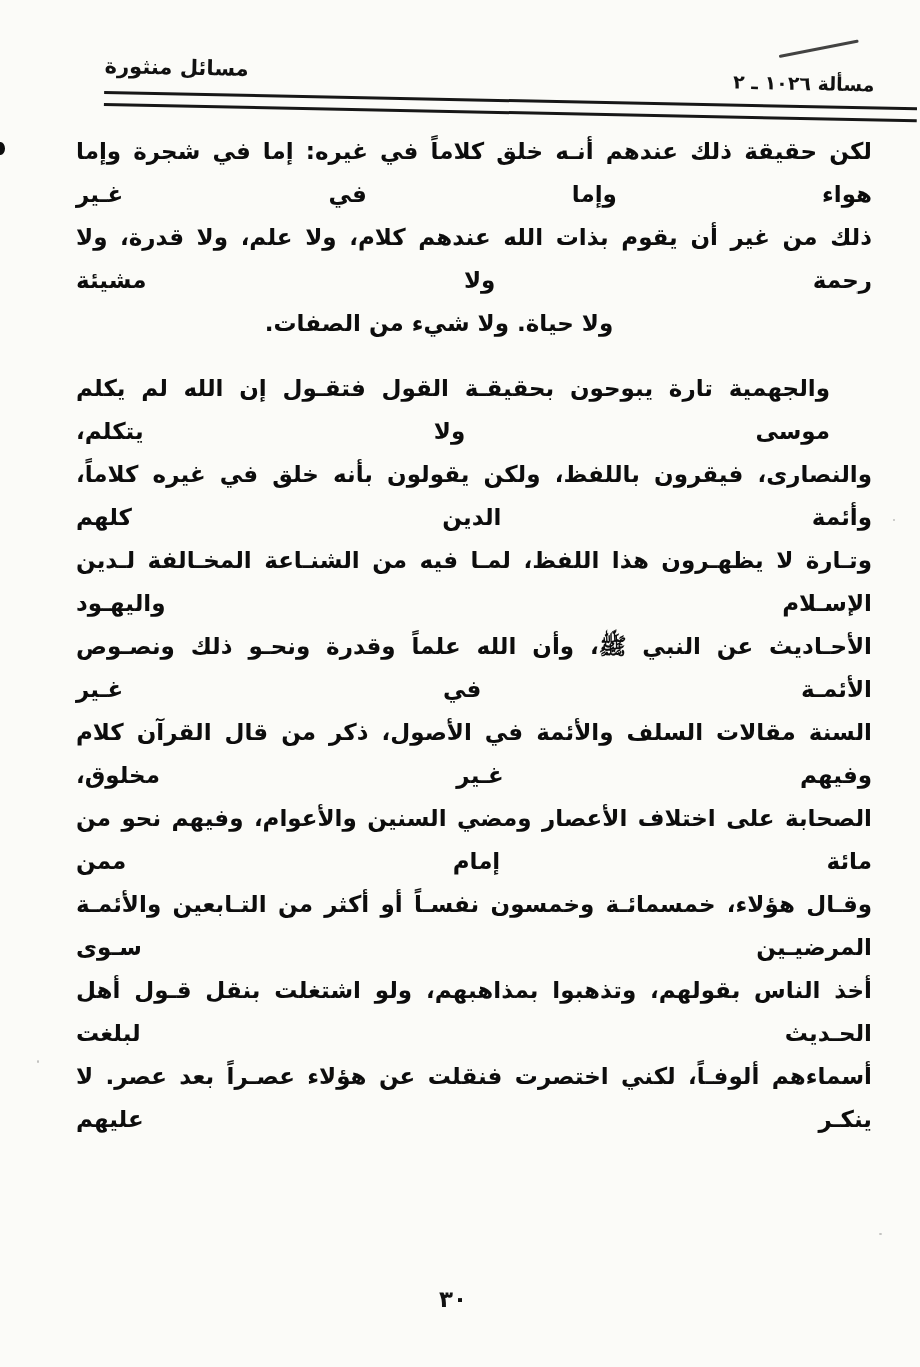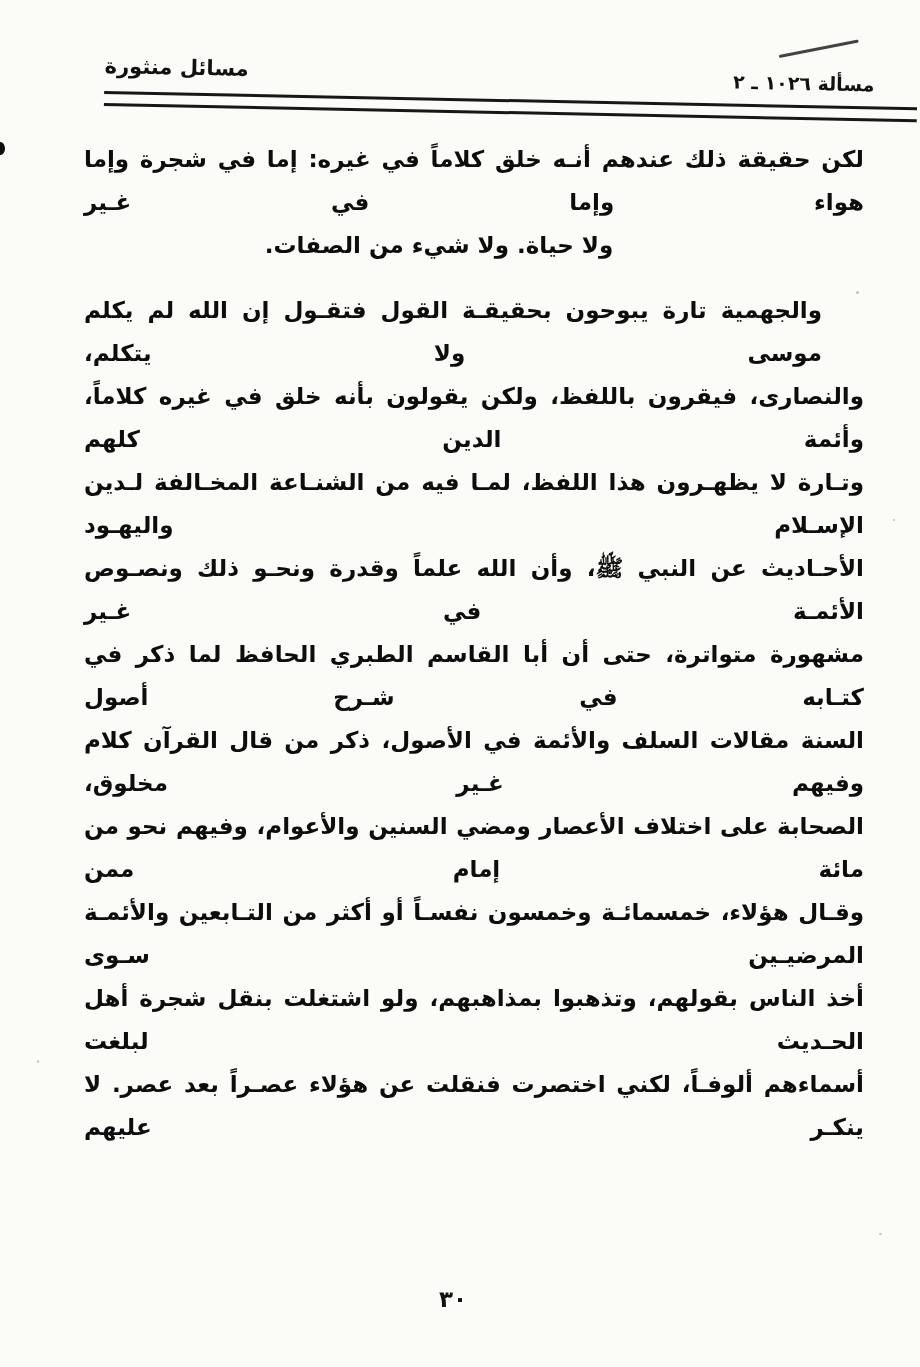--- a/index.html
+++ b/index.html
@@ -89,21 +89,21 @@
     position: absolute;
     left: 68px;
     right: 40px;
     top: 122px;
     direction: rtl;
     font-size: 23px;
     font-weight: bold;
     line-height: 43px;
     color: #0d0d0d;
   }
-  .para { margin: 16px; }
+  .para { margin: 8px; }
   .text-block .para:nth-child(2) { margin-top: 22px; }
   .text-block .para:nth-child(3) { margin-top: 18px; }
   .text-block .para:nth-child(4) { margin-top: 12px; }
   .para.indent .line:first-child { padding-right: 42px; }
 
   .line {
     text-align: justify;
     text-align-last: justify;
     white-space: normal;
   }
@@ -136,31 +136,31 @@
   <div class="scratch"></div>
   <div class="edge-mark"></div>
   <div class="speck s1"></div>
   <div class="speck s2"></div>
   <div class="speck s3"></div>
   <div class="speck s4"></div>
 
   <div class="text-block">
       <div class="para">
         <div class="line">لكن حقيقة ذلك عندهم أنـه خلق كلاماً في غيره: إما في شجرة وإما هواء وإما في غـير</div>
+        <div class="line">ذلك من غير أن يقوم بذات الله عندهم كلام، ولا علم، ولا قدرة، ولا رحمة ولا مشيئة</div>
         <div class="line c" style="transform: translateX(-35px);">ولا حياة. ولا شيء من الصفات.</div>
       </div>
       <div class="para indent">
         <div class="line">والجهمية تارة يبوحون بحقيقـة القول فتقـول إن الله لم يكلم موسى ولا يتكلم،</div>
         <div class="line">والنصارى، فيقرون باللفظ، ولكن يقولون بأنه خلق في غيره كلاماً، وأئمة الدين كلهم</div>
         <div class="line">وتـارة لا يظهـرون هذا اللفظ، لمـا فيه من الشنـاعة المخـالفة لـدين الإسـلام واليهـود</div>
         <div class="line">الأحـاديث عن النبي ﷺ، وأن الله علماً وقدرة ونحـو ذلك ونصـوص الأئمـة في غـير</div>
-        <div class="line">مشهورة متواترة، حتى أن أبا القاسم الطبري الحافظ لما ذكر في كتـابه في شـرح أصول</div>
         <div class="line">السنة مقالات السلف والأئمة في الأصول، ذكر من قال القرآن كلام وفيهم غـير مخلوق،</div>
         <div class="line">الصحابة على اختلاف الأعصار ومضي السنين والأعوام، وفيهم نحو من مائة إمام ممن</div>
         <div class="line">وقـال هؤلاء، خمسمائـة وخمسون نفسـاً أو أكثر من التـابعين والأئمـة المرضيـين سـوى</div>
-        <div class="line">أخذ الناس بقولهم، وتذهبوا بمذاهبهم، ولو اشتغلت بنقل شجرة أهل الحـديث لبلغت</div>
+        <div class="line">أخذ الناس بقولهم، وتذهبوا بمذاهبهم، ولو اشتغلت بنقل قـول أهل الحـديث لبلغت</div>
         <div class="line">أسماءهم ألوفـاً، لكني اختصرت فنقلت عن هؤلاء عصـراً بعد عصر. لا ينكـر عليهم</div>
       </div>
     </div>
 
   <div class="page-number">٣٠</div>
 
 </div>
 
 </body></html>

